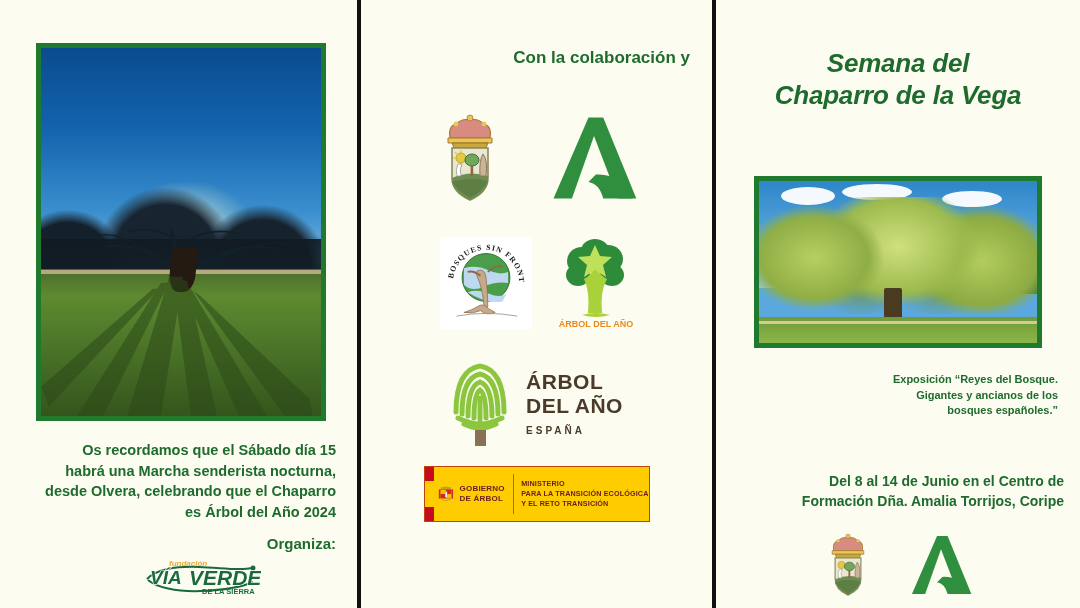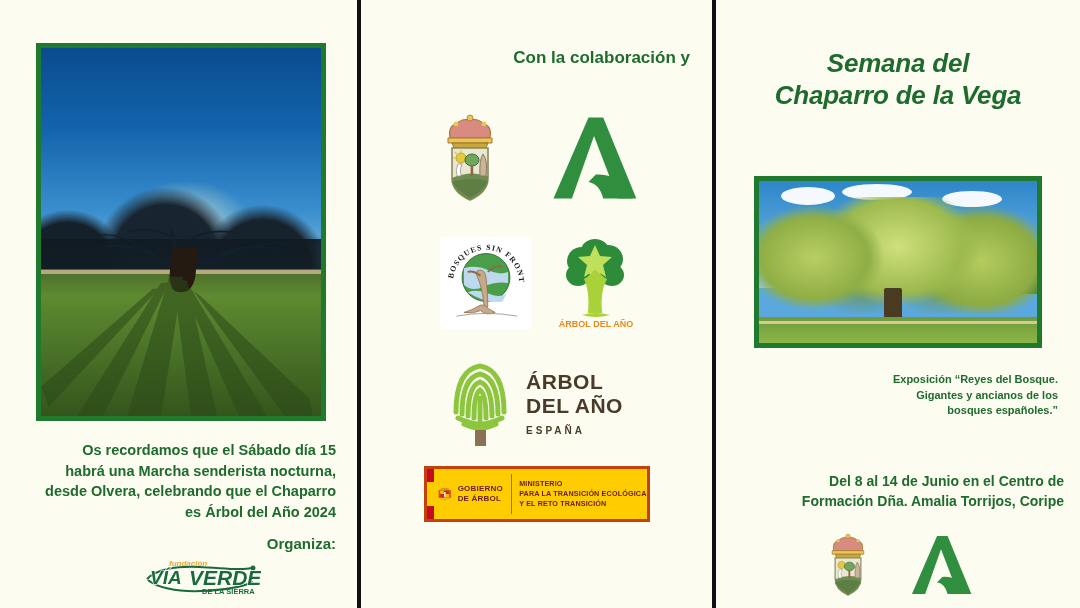--- a/index.html
+++ b/index.html
@@ -114,21 +114,21 @@
   .fingerprint{ width:62px; height:90px; }
   .ada-text .l1,.ada-text .l2{
     font-size:21px; font-weight:700; color:#4a3a2a; letter-spacing:.5px; line-height:1.12;
   }
   .ada-text .l3{
     font-size:10px; font-weight:700; color:#4a3a2a; letter-spacing:3px;
     margin-top:8px;
   }
   .gob-banner{
     width:226px; height:56px; background:#ffcc00; display:flex; align-items:center;
-    border:3px solid #c2410c; box-sizing:border-box;
+    border:1px solid #c2410c; box-sizing:border-box;
   }
   .gob-flag{ width:22px; height:100%; display:flex; flex-direction:column; }
   .gob-flag i{display:block;width:100%;}
   .gob-flag .r{height:26%;background:#c60b1e;}
   .gob-flag .y{height:48%;background:#ffcc00;}
   .gob-esc{ width:38px; height:42px; margin-left:4px; }
   .gob-txt1{
     font-size:8px; font-weight:700; color:#6b2020; line-height:1.28;
     margin-left:6px; letter-spacing:.2px; white-space:nowrap;
   }

